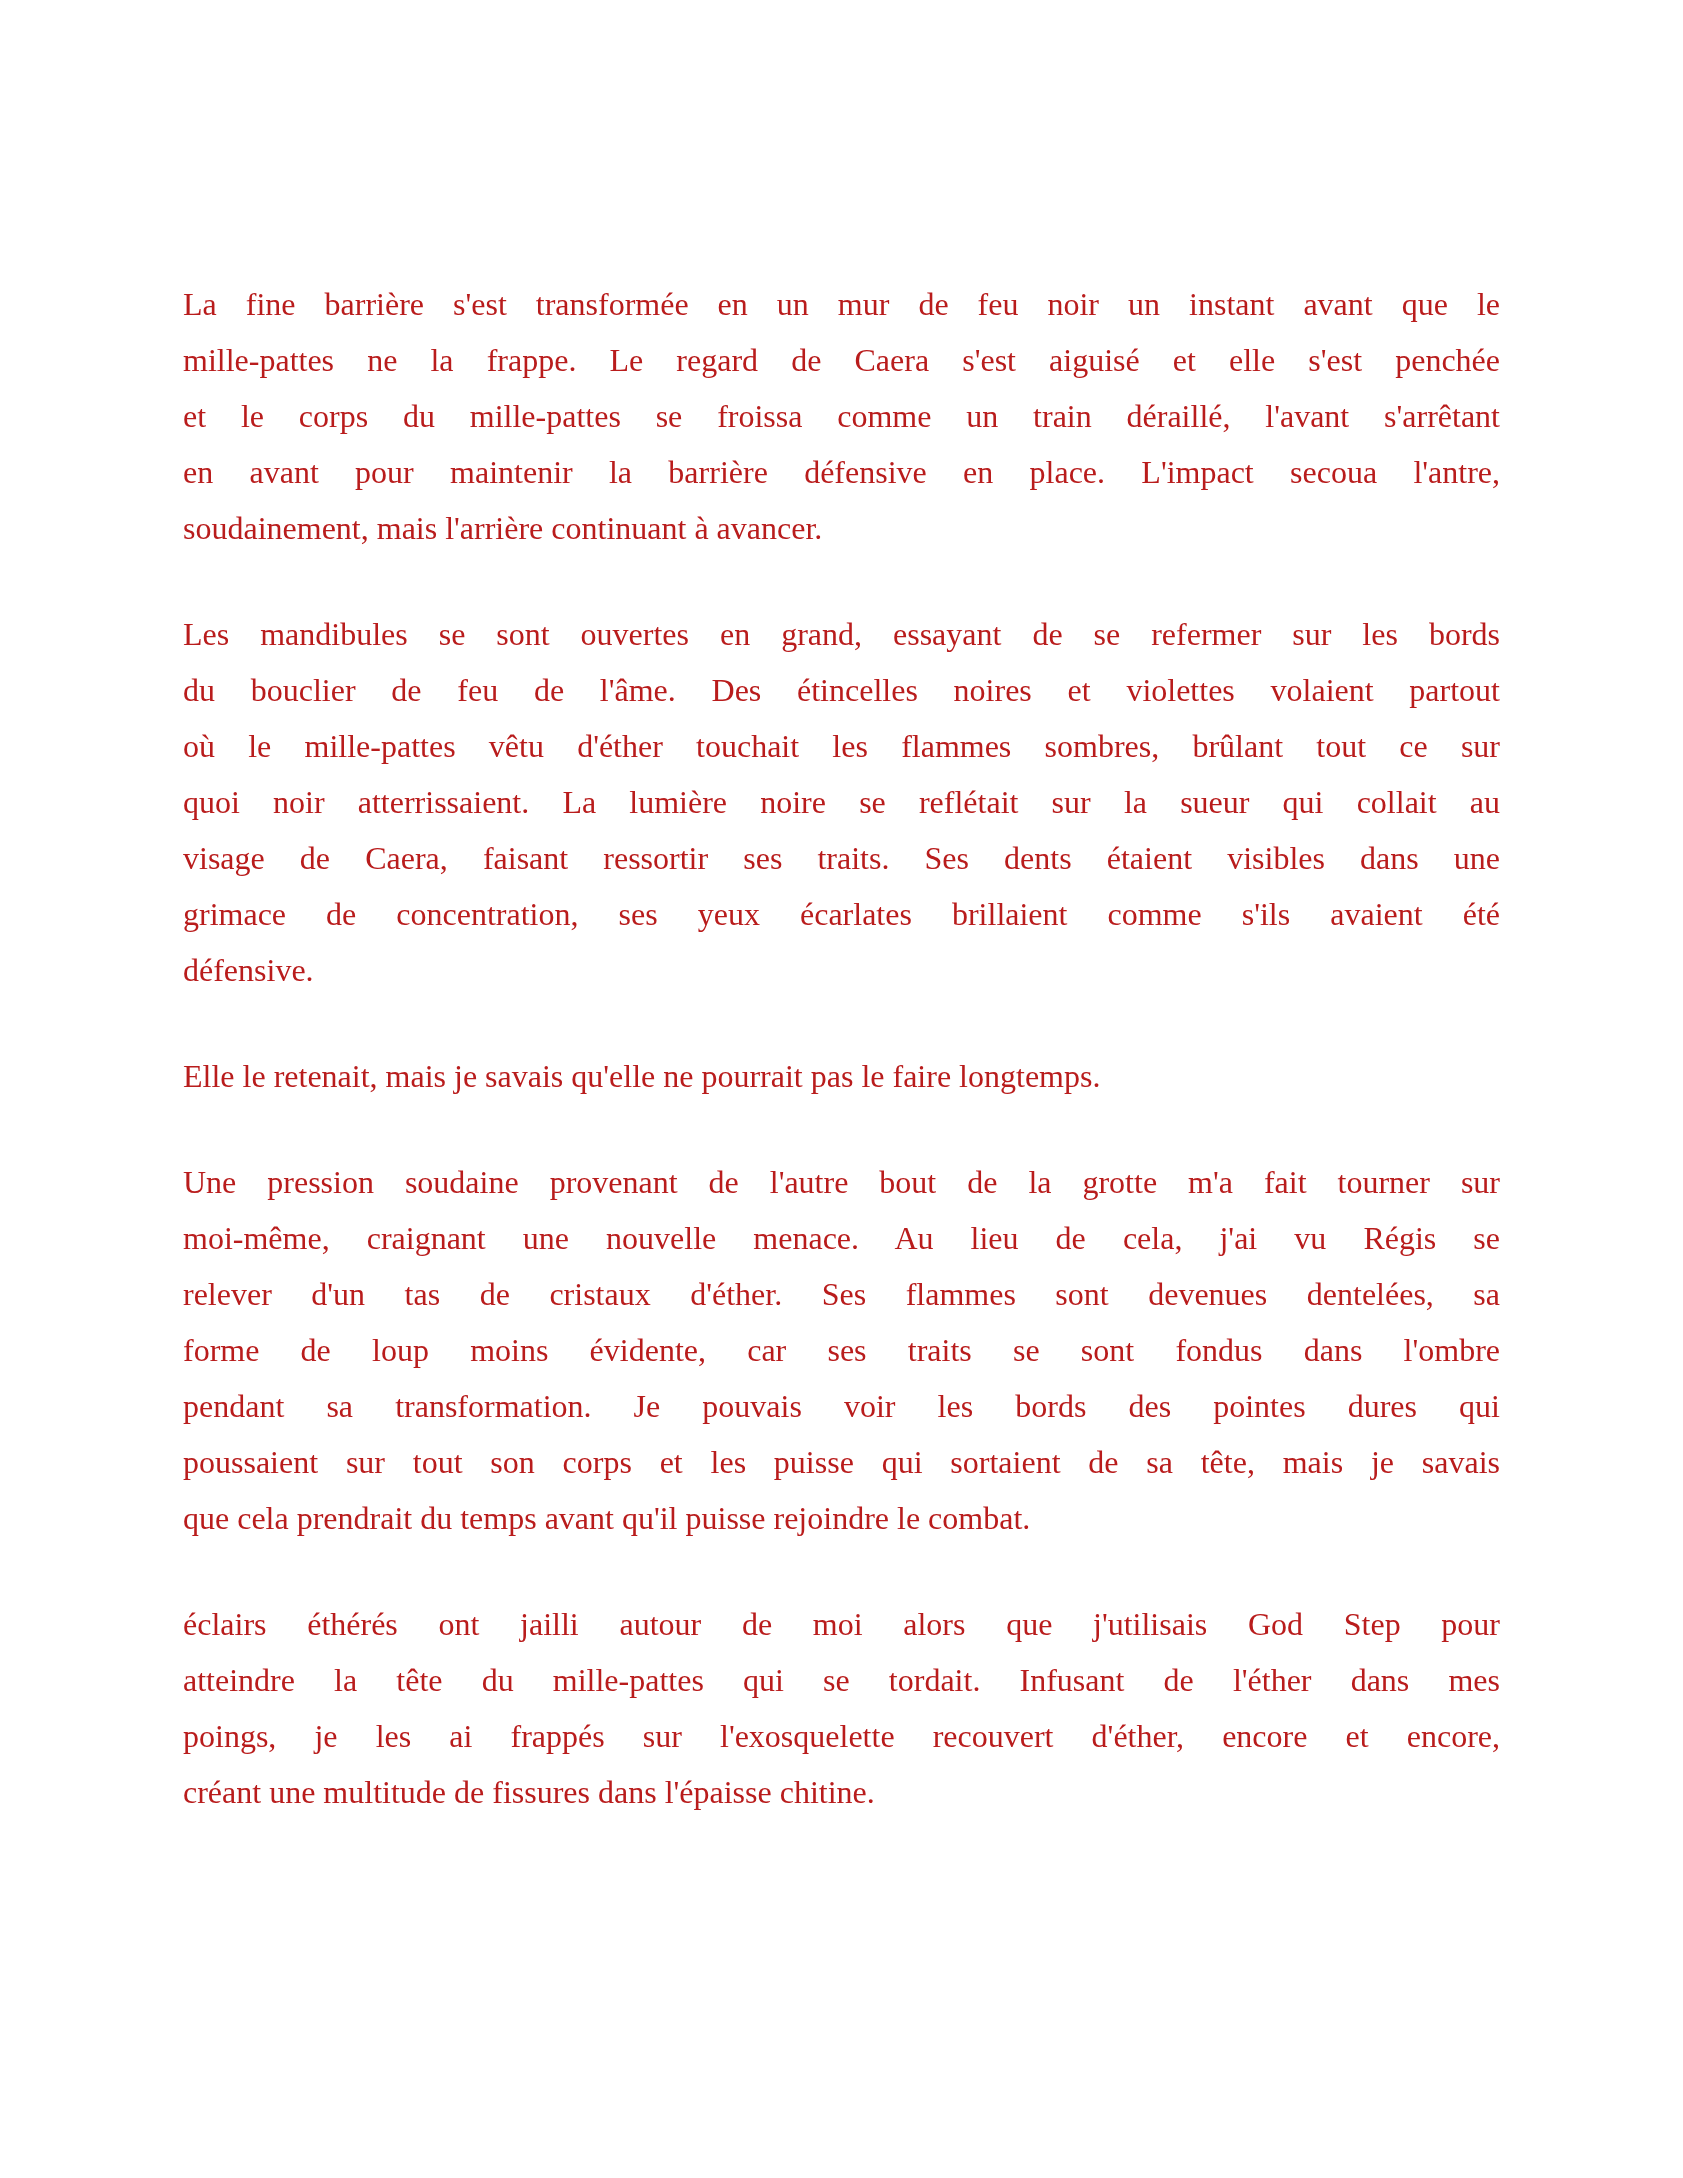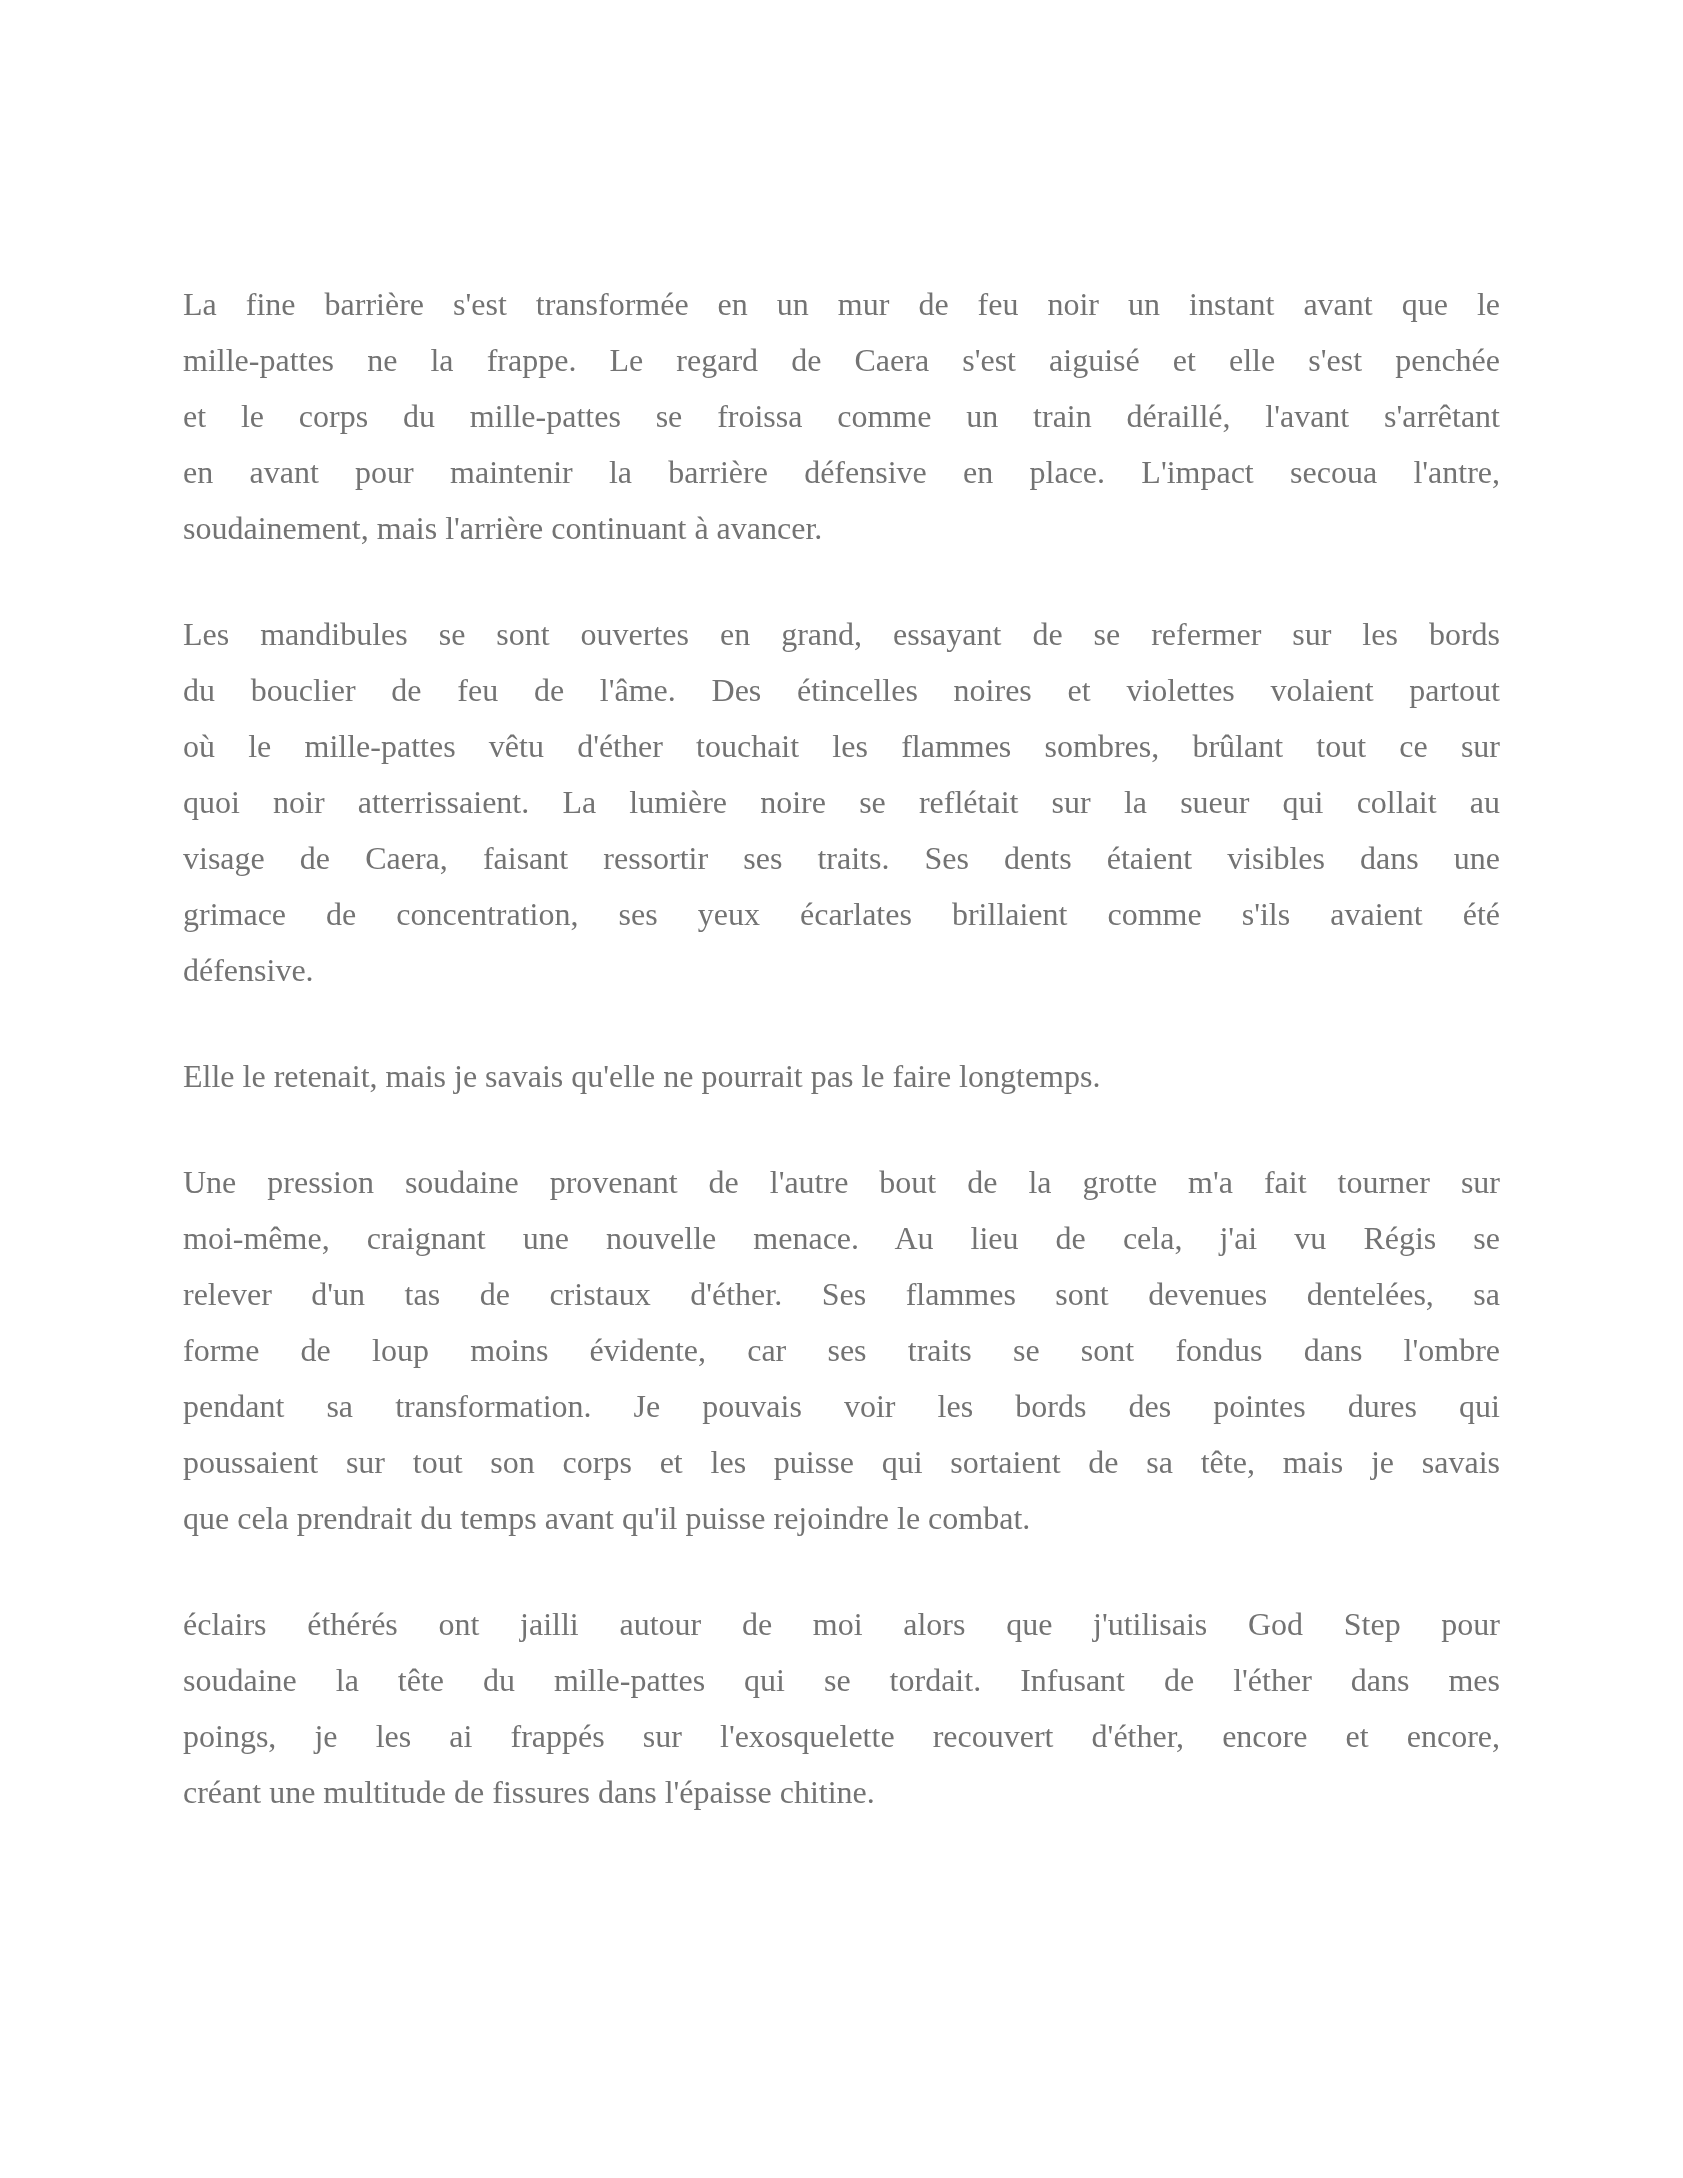--- a/index.html
+++ b/index.html
@@ -17,21 +17,21 @@
     width: 1683px;
     height: 2178px;
     background: #ffffff;
     overflow: hidden;
   }
   .text-block {
     position: absolute;
     left: 183px;
     top: 276px;
     width: 1317px;
-    color: #737373;
+    color: #b91c1c;
     font-size: 32px;
     line-height: 56px;
     font-kerning: normal;
   }
   .paragraph {
     margin: 0 0 50px 0;
   }
   .line {
     text-align: justify;
     text-align-last: justify;
@@ -69,19 +69,19 @@
         <div class="line">Une pression soudaine provenant de l'autre bout de la grotte m'a fait tourner sur</div>
         <div class="line">moi-même, craignant une nouvelle menace. Au lieu de cela, j'ai vu Régis se</div>
         <div class="line">relever d'un tas de cristaux d'éther. Ses flammes sont devenues dentelées, sa</div>
         <div class="line">forme de loup moins évidente, car ses traits se sont fondus dans l'ombre</div>
         <div class="line">pendant sa transformation. Je pouvais voir les bords des pointes dures qui</div>
         <div class="line">poussaient sur tout son corps et les puisse qui sortaient de sa tête, mais je savais</div>
         <div class="line last">que cela prendrait du temps avant qu'il puisse rejoindre le combat.</div>
       </div>
       <div class="paragraph">
         <div class="line">éclairs éthérés ont jailli autour de moi alors que j'utilisais God Step pour</div>
-        <div class="line">soudaine la tête du mille-pattes qui se tordait. Infusant de l'éther dans mes</div>
+        <div class="line">atteindre la tête du mille-pattes qui se tordait. Infusant de l'éther dans mes</div>
         <div class="line">poings, je les ai frappés sur l'exosquelette recouvert d'éther, encore et encore,</div>
         <div class="line last">créant une multitude de fissures dans l'épaisse chitine.</div>
       </div>
     </main>
 </div>
 
 
 </body></html>

